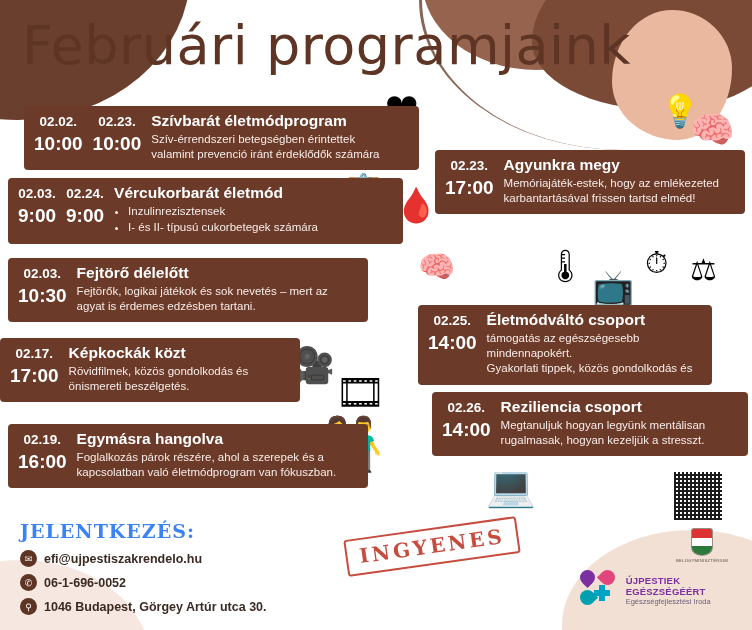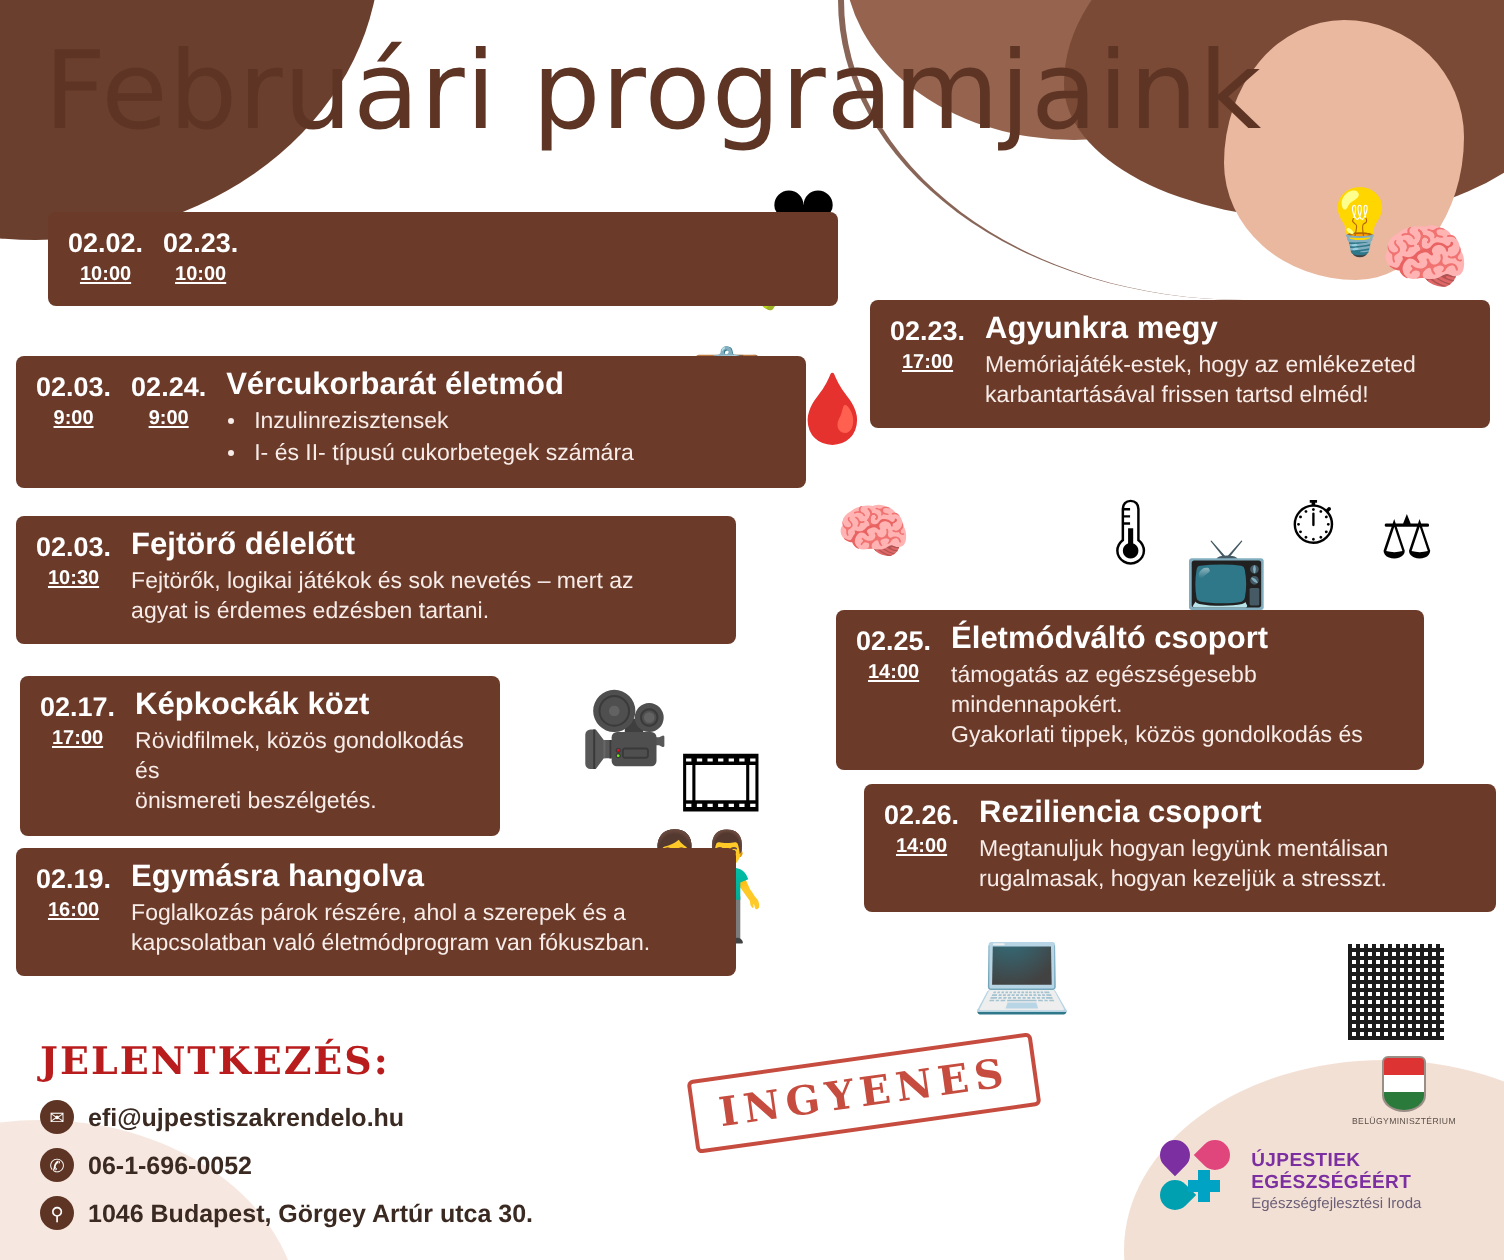--- a/index.html
+++ b/index.html
@@ -72,38 +72,38 @@
   .card .row{display:flex;align-items:flex-start;gap:8px;}
   .datebox{
     flex:0 0 auto;
     text-align:center;
     color:#ffffff;
     font-weight:bold;
     line-height:1.35;
     padding-top:1px;
   }
   .datebox .d{font-size:13.5px;}
-  .datebox .t{font-size:10px;text-decoration:underline;}
+  .datebox .t{font-size:19px;}
   .dates{display:flex;gap:10px;flex:0 0 auto;}
   .ctext{flex:1 1 auto;padding-left:2px;}
   .cardtitle{
     font-size:15.5px;font-weight:bold;color:#ffffff;
     margin:0 0 2px 0;line-height:1.15;
   }
   .carddesc{
     font-size:11.5px;line-height:1.33;color:#f7ece8;margin:0;
   }
   .carddesc ul{margin:1px 0 0 14px;padding:0;}
   .carddesc li{margin:0 0 1px 0;}
 
   
   #card-szivbarat{left:24px;top:95px;width:395px;margin-top:11px;}
   #card-vercukor{left:8px;top:178px;width:395px;}
   #card-fejtoro{left:8px;top:258px;width:360px;}
-  #card-kepkockak{left:10px;top:338px;width:240px;}
+  #card-kepkockak{left:0;top:338px;width:300px;}
   #card-egymasra{left:8px;top:424px;width:360px;}
   #card-agyunkra{left:435px;top:150px;width:310px;}
   #card-eletmodvalto{left:418px;top:305px;width:294px;}
   #card-reziliencia{left:432px;top:392px;width:316px;}
 
   
   .ill{position:absolute;}
   .emoji{font-family:"DejaVu Sans", sans-serif;line-height:1;}
 
   #ill-heart{left:385px;top:88px;font-size:40px;}
@@ -158,21 +158,21 @@
   .brand .cross:before{left:5px;top:0;width:6px;height:16px;}
   .brand .cross:after{left:0;top:5px;width:16px;height:6px;}
   .brand .btext .b1{font-size:9.5px;font-weight:bold;color:#7b2fa0;letter-spacing:.2px;}
   .brand .btext .b2{font-size:7.5px;color:#6b5f78;}
 
   
   .contact{position:absolute;left:20px;top:520px;}
   .contact h2{
     margin:0 0 8px 0;
     font-family:"DejaVu Serif", serif;
-    font-size:19px;color:#b91c1c;letter-spacing:1px;font-weight:bold;
+    font-size:19px;color:#3b82f6;letter-spacing:1px;font-weight:bold;
   }
   .crow{display:flex;align-items:center;gap:7px;margin:0 0 7px 0;}
   .crow .ci{
     width:17px;height:17px;border-radius:50%;
     background:#5e3524;color:#fff;font-size:9px;
     display:flex;align-items:center;justify-content:center;
   }
   .crow .ctxt{font-size:12.5px;color:#3a2a22;font-weight:bold;}
 
   
@@ -226,20 +226,25 @@
       <div class="dates">
         <div class="datebox">
           <div class="d">02.02.</div>
           <div class="t">10:00</div>
         </div>
         <div class="datebox">
           <div class="d">02.23.</div>
           <div class="t">10:00</div>
         </div>
       </div>
+      <div class="ctext">
+        <p class="cardtitle">Szívbarát életmódprogram</p>
+        <p class="carddesc">Szív-érrendszeri betegségben érintettek</p>
+        <p class="carddesc">valamint prevenció iránt érdeklődők számára</p>
+      </div>
     </div>
   </div>
 
   <div class="card" id="card-vercukor">
     <div class="row">
       <div class="dates">
         <div class="datebox">
           <div class="d">02.03.</div>
           <div class="t">9:00</div>
         </div>

